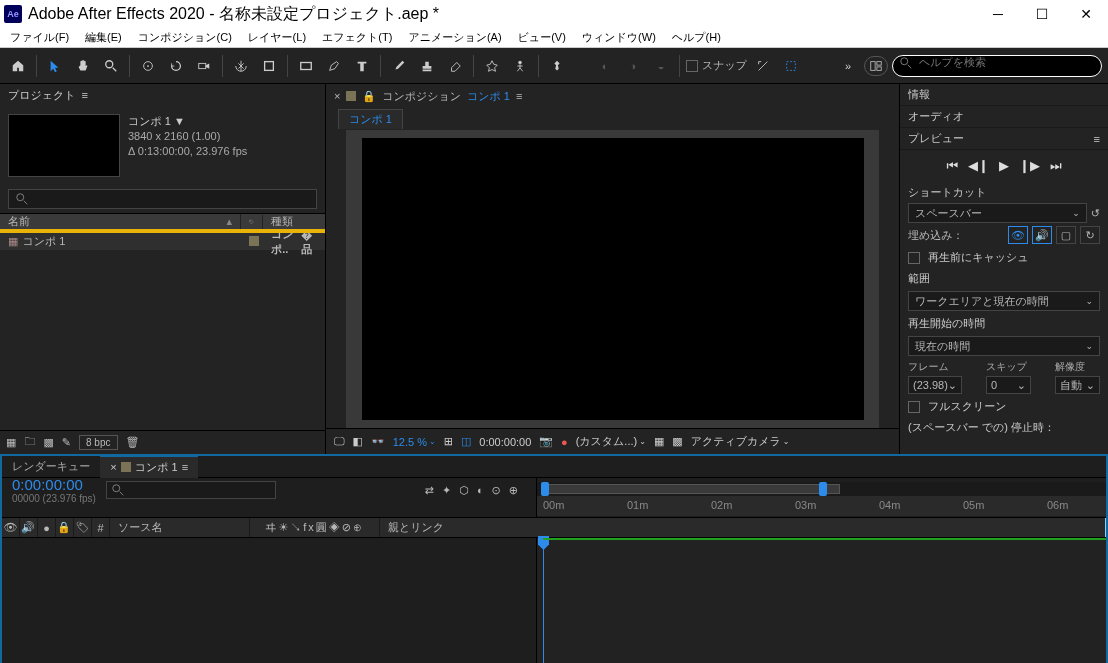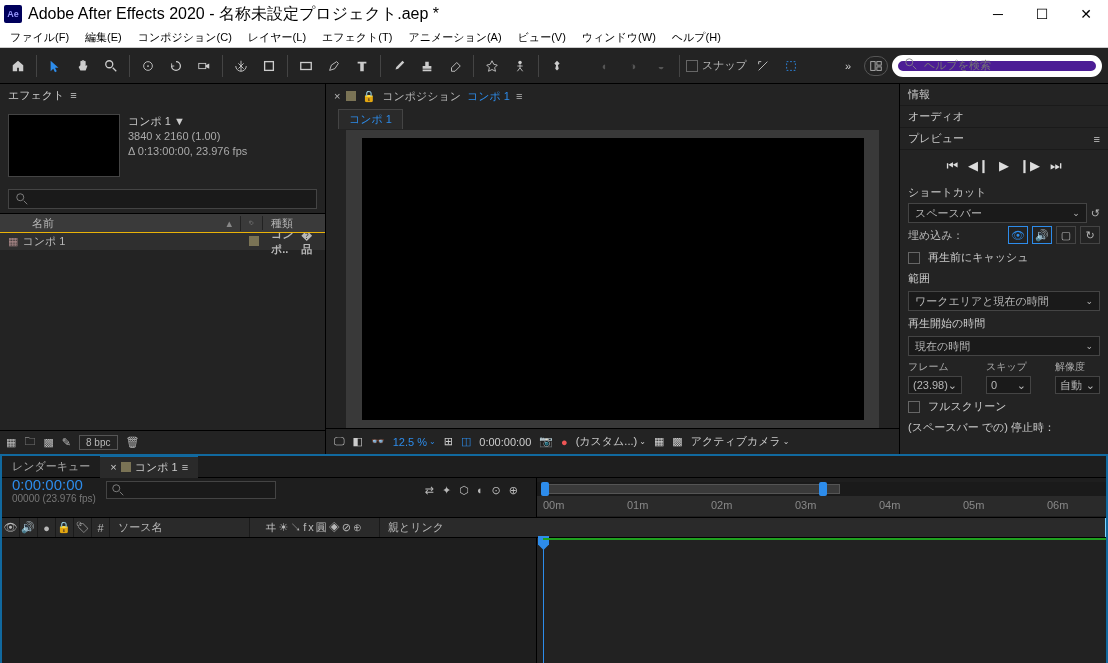--- a/index.html
+++ b/index.html
@@ -14,34 +14,34 @@
 .menubar .item { padding: 1px 8px; font-size: 11px; }
 
 .toolbar { height: 36px; background: #232323; display: flex; align-items: center; padding: 0 6px; gap: 4px; border-bottom: 1px solid #000; }
 .toolbar .tbtn { width: 24px; height: 24px; display: inline-flex; align-items: center; justify-content: center; color: #ccc; border-radius: 2px; }
 .toolbar .tbtn.active { color: #2d8ceb; }
 .toolbar .sep { width: 1px; height: 22px; background: #444; margin: 0 2px; }
 .toolbar .spacer { flex: 1; }
 .toolbar .snap-group { display: flex; align-items: center; gap: 4px; margin-left: 20px; }
 .toolbar .snap-cb { width: 12px; height: 12px; border: 1px solid #666; display: inline-block; }
 .toolbar .ws-btn { width: 24px; height: 20px; border: 1px solid #555; display: inline-flex; align-items: center; justify-content: center; border-radius: 10px; }
-.toolbar .search { background: #4c1d95; border: 6px solid #ffffff; height: 22px; width: 210px; display: flex; align-items: flex-end; padding: 0 6px; gap: 6px; border-radius: 11px; }
+.toolbar .search { background: #000000; border: 1px solid #ffffff; height: 22px; width: 210px; display: flex; align-items: flex-start; padding: 0 6px; gap: 6px; border-radius: 11px; }
 .toolbar .search input { background: transparent; border: none; color: #888; outline: none; flex: 1; }
 
 .main { display: flex; height: 370px; background: #232323; }
 .panel { display: flex; flex-direction: column; }
 .panel-header { height: 22px; display: flex; align-items: center; padding: 0 8px; background: #232323; color: #ccc; gap: 6px; }
 
 .project { width: 326px; border-right: 1px solid #000; }
 .comp-info { display: flex; padding: 8px; gap: 8px; }
 .comp-thumb { width: 112px; height: 63px; background: #000; border: 1px solid #444; }
 .comp-meta { font-size: 11px; line-height: 15px; color: #aaa; }
 .comp-meta .name-row { color: #ccc; }
 .proj-search { margin: 4px 8px; background: #1a1a1a; border: 1px solid #444; height: 20px; display: flex; align-items: center; padding: 0 6px; gap: 6px; }
-.proj-table-head { height: 20px; background: #3a3a3a; display: flex; align-items: center; border-top: 1px solid #000; border-bottom: 1px solid #eab308; padding-left: 24px; }
+.proj-table-head { height: 20px; background: #3a3a3a; display: flex; align-items: center; border-top: 1px solid #000; border-bottom: 4px solid #eab308; }
 .proj-table-head .col { padding: 0 8px; display: flex; align-items: center; gap: 4px; }
 .proj-table-head .col.name { flex: 1; border-right: 1px solid #222; }
 .proj-table-head .col.tag { width: 22px; border-right: 1px solid #222; justify-content: center; }
 .proj-table-head .col.type { width: 62px; }
 .proj-row { height: 18px; background: #2f2f2f; display: flex; align-items: center; border-bottom: 1px solid #232323; }
 .proj-row .cell { padding: 0 8px; }
 .proj-row .cell.name { flex: 1; display: flex; align-items: center; gap: 4px; }
 .proj-row .cell.tag { width: 22px; text-align: center; }
 .proj-row .cell.type { width: 62px; display: flex; align-items: center; gap: 2px; font-weight: bold; }
 .proj-body { flex: 1; background: #232323; overflow: hidden; }
@@ -276,21 +276,21 @@
         <path d="M10 10l4 4" stroke="#888"></path>
       </svg>
     <input placeholder="ヘルプを検索" style="">
   </div>
 </div>
 
 <div class="main">
 
   <div class="panel project">
     <div class="panel-header">
-      <span>エフェクト</span>
+      <span>プロジェクト</span>
       <span>≡</span>
     </div>
     <div class="comp-info">
       <div class="comp-thumb"></div>
       <div class="comp-meta">
         <div class="name-row"><span>コンポ 1</span> <span>▼</span></div>
         <div>3840 x 2160 (1.00)</div>
         <div>Δ 0:13:00:00, 23.976 fps</div>
       </div>
     </div>

